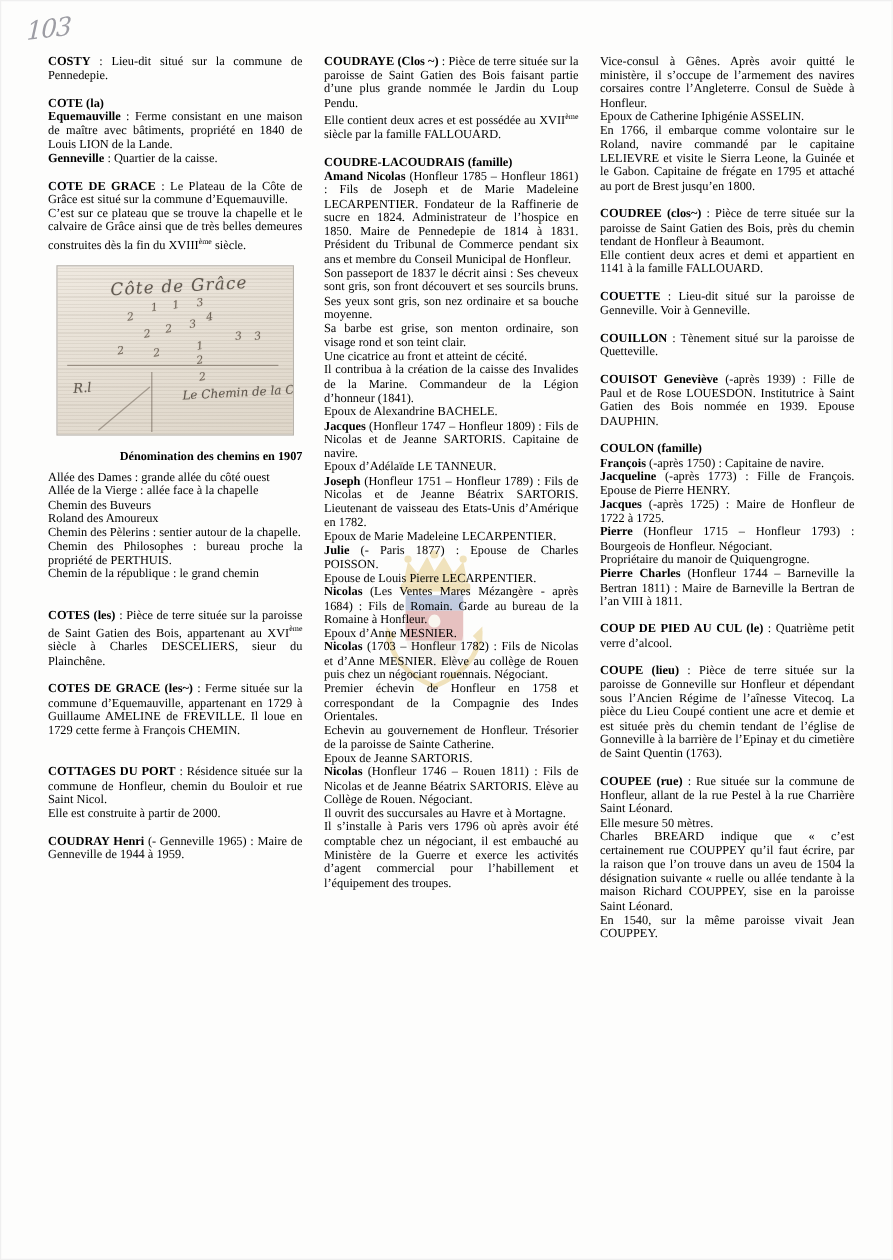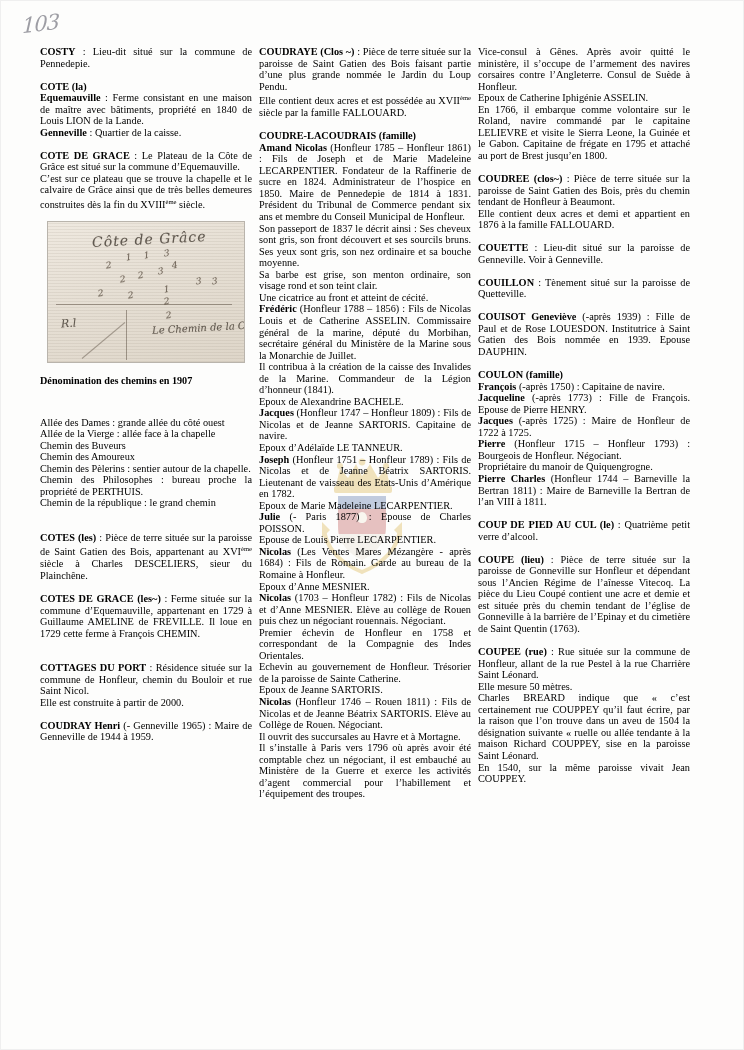--- a/index.html
+++ b/index.html
@@ -39,21 +39,21 @@
     width:92px;height:128px;
     opacity:.30;
     pointer-events:none;
     z-index:0;
   }
   .columns{
     position:absolute;
     left:40px;top:46px;
     width:672px;height:962px;
     display:flex;
-    gap:7px;
+    gap:18px;
     z-index:2;
   }
   .col{
     width:212px;
     font-size:10.3px;
     line-height:11.55px;
     text-align:justify;
     text-justify:inter-word;
   }
   .col p{margin:0;}
@@ -94,26 +94,26 @@
   }
   .vline{
     position:absolute;width:1px;background:rgba(70,58,44,.45);
   }
   .diagline{
     position:absolute;height:1px;background:rgba(70,58,44,.40);
     transform-origin:left center;
   }
   .figcap{
     margin-top:12px;
-    text-align:left;
+    text-align:right;
     font-weight:bold;
     font-size:10.2px;
   }
   .pathlist{
-    margin-top:30px;
+    margin-top:6px;
     text-align:justify;
   }
   .pathlist p{margin:0;}
 </style>
 </head>
 <body>
 
 <div class="page">
   <div class="scan-edge"></div>
 
@@ -173,21 +173,21 @@
           <div class="hw hw-r">R.l</div>
           <div class="hw hw-right">Le Chemin de la Côte</div>
         </div>
         <div class="figcap">Dénomination des chemins en 1907</div>
       </div>
 
       <div class="pathlist">
         <p>Allée des Dames : grande allée du côté ouest</p>
         <p>Allée de la Vierge : allée face à la chapelle</p>
         <p>Chemin des Buveurs</p>
-        <p>Chemin des Amoureux</p>
+        <p>Roland des Amoureux</p>
         <p>Chemin des Pèlerins : sentier autour de la chapelle.</p>
         <p>Chemin des Philosophes : bureau proche la propriété de PERTHUIS.</p>
         <p>Chemin de la république : le grand chemin</p>
       </div>
 
       <div class="gap"></div>
       <div class="gap"></div>
       <p><b>COTES (les)</b><span> : Pièce de terre située sur la paroisse de Saint Gatien des Bois, appartenant au XVI</span><span class="sup">ème</span><span> siècle à Charles DESCELIERS, sieur du Plainchêne.</span></p>
       <div class="gap"></div>
       <p><b>COTES DE GRACE (les~)</b><span> : Ferme située sur la commune d’Equemauville, appartenant en 1729 à Guillaume AMELINE de FREVILLE. Il loue en 1729 cette ferme à François CHEMIN.</span></p>
@@ -201,21 +201,20 @@
 
     <div class="col">
       <p><b>COUDRAYE (Clos ~)</b><span> : Pièce de terre située sur la paroisse de Saint Gatien des Bois faisant partie d’une plus grande nommée le Jardin du Loup Pendu.</span></p>
       <p><span>Elle contient deux acres et est possédée au XVII</span><span class="sup">ème</span><span> siècle par la famille FALLOUARD.</span></p>
       <div class="gap"></div>
       <p><b>COUDRE-LACOUDRAIS (famille)</b></p>
       <p><b>Amand Nicolas</b><span> (Honfleur 1785 – Honfleur 1861) : Fils de Joseph et de Marie Madeleine LECARPENTIER. Fondateur de la Raffinerie de sucre en 1824. Administrateur de l’hospice en 1850. Maire de Pennedepie de 1814 à 1831. Président du Tribunal de Commerce pendant six ans et membre du Conseil Municipal de Honfleur.</span></p>
       <p><span>Son passeport de 1837 le décrit ainsi : Ses cheveux sont gris, son front découvert et ses sourcils bruns. Ses yeux sont gris, son nez ordinaire et sa bouche moyenne.</span></p>
       <p><span>Sa barbe est grise, son menton ordinaire, son visage rond et son teint clair.</span></p>
       <p><span>Une cicatrice au front et atteint de cécité.</span></p>
-      <p><b>Frédéric</b><span> (Honfleur 1788 – 1856) : Fils de Nicolas Louis et de Catherine ASSELIN. Commissaire général de la marine, député du Morbihan, secrétaire général du Ministère de la Marine sous la Monarchie de Juillet.</span></p>
       <p><span>Il contribua à la création de la caisse des Invalides de la Marine. Commandeur de la Légion d’honneur (1841).</span></p>
       <p><span>Epoux de Alexandrine BACHELE.</span></p>
       <p><b>Jacques</b><span> (Honfleur 1747 – Honfleur 1809) : Fils de Nicolas et de Jeanne SARTORIS. Capitaine de navire.</span></p>
       <p><span>Epoux d’Adélaïde LE TANNEUR.</span></p>
       <p><b>Joseph</b><span> (Honfleur 1751 – Honfleur 1789) : Fils de Nicolas et de Jeanne Béatrix SARTORIS. Lieutenant de vaisseau des Etats-Unis d’Amérique en 1782.</span></p>
       <p><span>Epoux de Marie Madeleine LECARPENTIER.</span></p>
       <p><b>Julie</b><span> (- Paris 1877) : Epouse de Charles POISSON.</span></p>
       <p><span>Epouse de Louis Pierre LECARPENTIER.</span></p>
       <p><b>Nicolas</b><span> (Les Ventes Mares Mézangère - après 1684) : Fils de Romain. Garde au bureau de la Romaine à Honfleur.</span></p>
       <p><span>Epoux d’Anne MESNIER.</span></p>
@@ -227,21 +226,21 @@
       <p><span>Il ouvrit des succursales au Havre et à Mortagne.</span></p>
       <p><span>Il s’installe à Paris vers 1796 où après avoir été comptable chez un négociant, il est embauché au Ministère de la Guerre et exerce les activités d’agent commercial pour l’habillement et l’équipement des troupes.</span></p>
     </div>
 
     <div class="col">
       <p><span>Vice-consul à Gênes. Après avoir quitté le ministère, il s’occupe de l’armement des navires corsaires contre l’Angleterre. Consul de Suède à Honfleur.</span></p>
       <p><span>Epoux de Catherine Iphigénie ASSELIN.</span></p>
       <p><span>En 1766, il embarque comme volontaire sur le Roland, navire commandé par le capitaine LELIEVRE et visite le Sierra Leone, la Guinée et le Gabon. Capitaine de frégate en 1795 et attaché au port de Brest jusqu’en 1800.</span></p>
       <div class="gap"></div>
       <p><b>COUDREE (clos~)</b><span> : Pièce de terre située sur la paroisse de Saint Gatien des Bois, près du chemin tendant de Honfleur à Beaumont.</span></p>
-      <p><span>Elle contient deux acres et demi et appartient en 1876 à la famille FALLOUARD.</span></p>
+      <p><span>Elle contient deux acres et demi et appartient en 1141 à la famille FALLOUARD.</span></p>
       <div class="gap"></div>
       <p><b>COUETTE</b><span> : Lieu-dit situé sur la paroisse de Genneville. Voir à Genneville.</span></p>
       <div class="gap"></div>
       <p><b>COUILLON</b><span> : Tènement situé sur la paroisse de Quetteville.</span></p>
       <div class="gap"></div>
       <p><b>COUISOT Geneviève</b><span> (-après 1939) : Fille de Paul et de Rose LOUESDON. Institutrice à Saint Gatien des Bois nommée en 1939. Epouse DAUPHIN.</span></p>
       <div class="gap"></div>
       <p><b>COULON (famille)</b></p>
       <p><b>François</b><span> (-après 1750) : Capitaine de navire.</span></p>
       <p><b>Jacqueline</b><span> (-après 1773) : Fille de François. Epouse de Pierre HENRY.</span></p>

